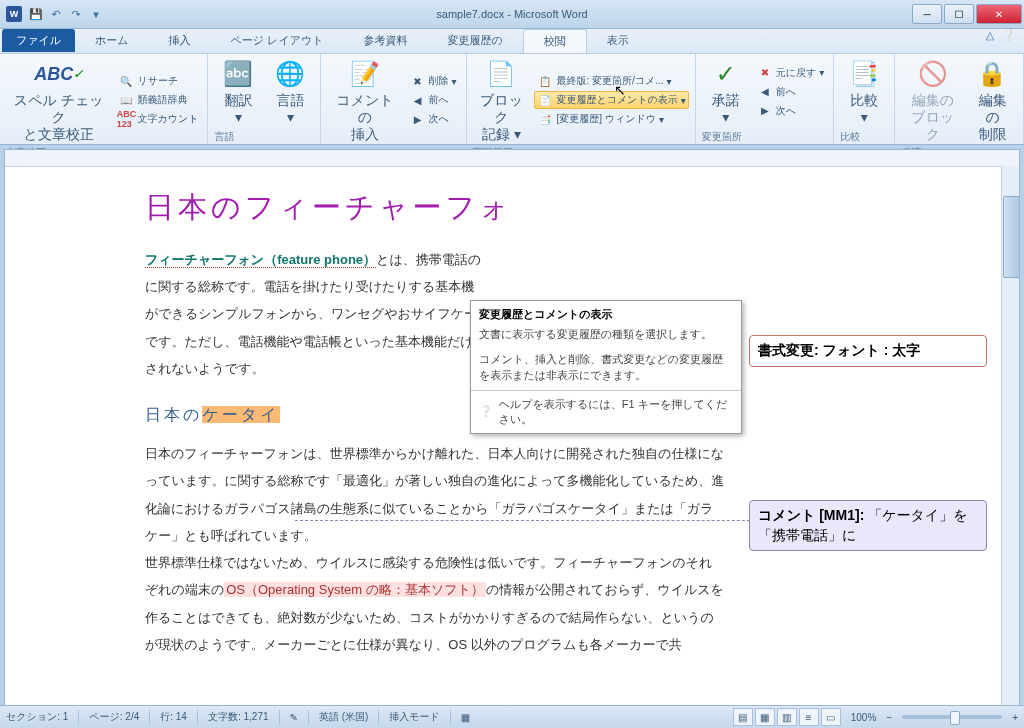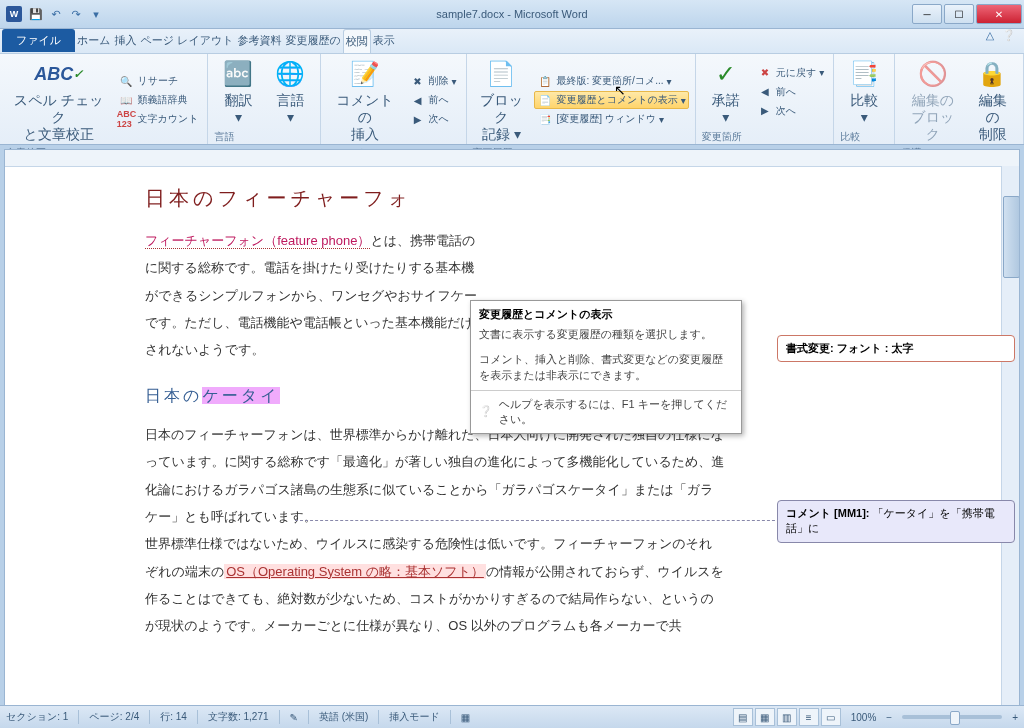--- a/index.html
+++ b/index.html
@@ -5,44 +5,44 @@
 body{margin:0;font-family:"Meiryo UI","MS PGothic",sans-serif;font-size:11px;background:#b8d0e8;overflow:hidden;width:1024px;height:728px}
 .titlebar{height:28px;background:linear-gradient(#d6e6f5,#bdd5ec);display:flex;align-items:center;position:relative;border-bottom:1px solid #9ab5d2}
 .wordicon{width:16px;height:16px;margin-left:6px;background:#2b579a;color:#fff;font-weight:bold;display:flex;align-items:center;justify-content:center;font-size:9px;border-radius:2px}
 .qat{display:flex;gap:4px;margin-left:6px}
 .qat span{width:16px;height:16px;display:flex;align-items:center;justify-content:center;color:#3a6ea5}
 .titletext{position:absolute;left:50%;transform:translateX(-50%);color:#3a5a7a}
 .winbtns{margin-left:auto;display:flex}
 .winbtn{width:28px;height:18px;margin-right:2px;border:1px solid #8aa8c8;border-radius:2px;display:flex;align-items:center;justify-content:center;background:linear-gradient(#eaf2fb,#cfe0f0);font-size:10px}
 .winbtn.close{background:linear-gradient(#e67,#c23);color:#fff;width:44px}
 .ribbon-tabs{height:24px;background:linear-gradient(#e9f1fa,#dae8f6);display:flex;align-items:flex-start;padding-left:2px;border-bottom:1px solid #b8cde2}
-.tab{padding:4px 2px;color:#3a5a7a;cursor:pointer}
+.tab{padding:4px 20px;color:#3a5a7a;cursor:pointer}
 .tab.file{background:#1c5ba2;color:#fff;border-radius:3px 3px 0 0;padding:4px 14px}
 .tab.active{background:#f4f8fc;border:1px solid #b8cde2;border-bottom:none;border-radius:3px 3px 0 0}
 .help{margin-left:auto;margin-right:8px;display:flex;gap:8px;color:#3a6ea5}
 .ribbon{height:90px;background:linear-gradient(#f4f8fc,#e5eef8);border-bottom:1px solid #9ab5d2;display:flex}
 .group{border-right:1px solid #c5d6e8;padding:2px 6px;display:flex;flex-direction:column;align-items:flex-start;justify-content:space-between}
 .group-body{display:flex;gap:4px;flex:1;align-items:center}
 .group-label{font-size:10px;color:#5a7a9a;padding:2px 0}
 .bigbtn{display:flex;flex-direction:column;align-items:center;gap:2px;padding:2px 4px;cursor:pointer;text-align:center;min-width:40px}
 .bigbtn .ico{width:32px;height:32px;display:flex;align-items:center;justify-content:center;font-size:24px}
 .bigbtn .lbl{font-size:14px;line-height:1.2;color:#3a5a7a}
 .smallbtn{display:flex;align-items:center;gap:3px;padding:1px 3px;font-size:10px;color:#3a5a7a;white-space:nowrap}
 .smallbtn .ico{width:16px;height:16px;display:flex;align-items:center;justify-content:center}
 .col{display:flex;flex-direction:column;gap:1px}
 .highlighted{background:linear-gradient(#ffe9a8,#ffd46b);border:1px solid #e8b84a;border-radius:2px;padding:0 2px}
 .docarea{position:relative;background:#fff;margin:4px;height:560px;overflow:hidden;border:1px solid #9ab5d2}
 .ruler{height:16px;background:#eef4fa;border-bottom:1px solid #c5d6e8}
 .page{padding:10px 30px 10px 140px;width:580px;font-family:"MS PGothic",sans-serif;font-size:13px;line-height:2.1;color:#333}
-.h1{font-size:20px;color:#7f1d1d;letter-spacing:4px;margin-bottom:8px}
+.h1{font-size:29px;color:#a21caf;letter-spacing:4px;margin-bottom:8px}
 .h2{font-size:16px;color:#355e93;letter-spacing:3px;margin:16px 0 8px}
-.fp-link{color:#be185d;border-bottom:1px dotted #a33;font-weight:normal}
-.sel{background:#f0abfc}
-.ins{color:#a33;text-decoration:underline;background:#ffe0e0;padding:0 2px}
-.comment-box{position:absolute;right:4px;width:220px;border:1px solid;border-radius:4px;padding:5px 8px;font-size:11px;line-height:1.4}
+.fp-link{color:#0f766e;border-bottom:1px dotted #a33;font-weight:bold}
+.sel{background:#fdba74}
+.ins{color:#a33;background:#ffe0e0;padding:0 2px}
+.comment-box{position:absolute;right:32px;width:220px;border:1px solid;border-radius:4px;padding:5px 8px;font-size:14px;line-height:1.4}
 .cbox1{top:185px;border-color:#c76;background:#fff}
 .cbox2{top:350px;border-color:#88a;background:#e8e8fa}
 .cline{position:absolute;border-top:1px dashed;height:1px}
 .tooltip{position:absolute;left:465px;top:150px;width:270px;background:#fff;border:1px solid #999;box-shadow:2px 2px 5px rgba(0,0,0,0.3);font-size:11px;z-index:10}
 .tooltip .tt-title{font-weight:bold;padding:6px 8px 2px}
 .tooltip .tt-body{padding:2px 8px 6px;line-height:1.5;color:#444}
 .tooltip .tt-foot{border-top:1px solid #ccc;padding:6px 8px;display:flex;align-items:center;gap:6px;color:#444}
 .cursor{position:absolute;left:614px;top:82px;font-size:14px;pointer-events:none;z-index:20}
 .statusbar{position:absolute;bottom:0;left:0;right:0;height:22px;background:linear-gradient(#dce8f5,#c5d8ec);border-top:1px solid #9ab5d2;display:flex;align-items:center;font-size:10px;color:#3a5a7a;padding:0 6px;gap:10px}
 .statusbar .sep{border-left:1px solid #a8c0d8;height:14px}

